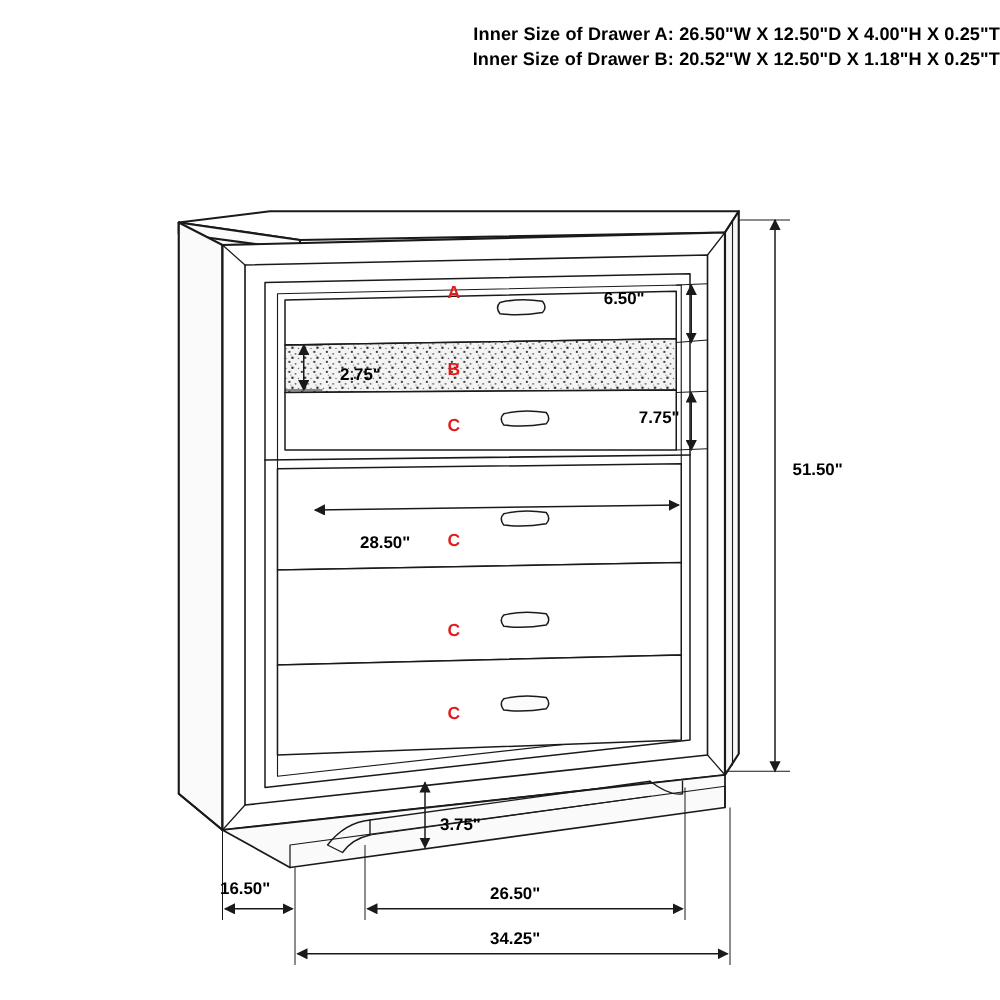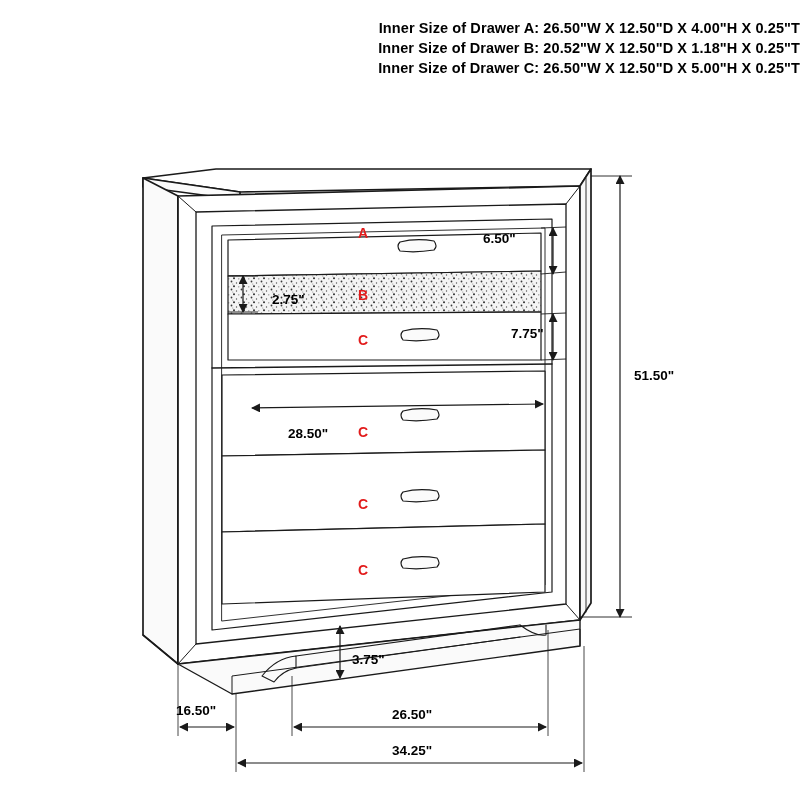--- a/index.html
+++ b/index.html
@@ -58,21 +58,20 @@
   }
 </style>
 </head>
 <body>
 
 <div id="stage">
 
   <div class="spec-block">
     <div class="spec-line">Inner Size of Drawer A: 26.50"W X 12.50"D X 4.00"H X 0.25"T</div>
     <div class="spec-line">Inner Size of Drawer B: 20.52"W X 12.50"D X 1.18"H X 0.25"T</div>
-    <div class="spec-line">Inner Size of Drawer C: 26.50"W X 12.50"D X 5.00"H X 0.25"T</div>
   </div>
 
   <svg class="diagram" viewBox="0 0 800 800">
     <defs>
       <marker id="arrHead" markerWidth="9" markerHeight="9" refX="8" refY="4.5" orient="auto" markerUnits="userSpaceOnUse">
         <path d="M0,0 L9,4.5 L0,9 z" fill="#1a1a1a"></path>
       </marker>
       <marker id="arrTail" markerWidth="9" markerHeight="9" refX="1" refY="4.5" orient="auto" markerUnits="userSpaceOnUse">
         <path d="M9,0 L0,4.5 L9,9 z" fill="#1a1a1a"></path>
       </marker>

